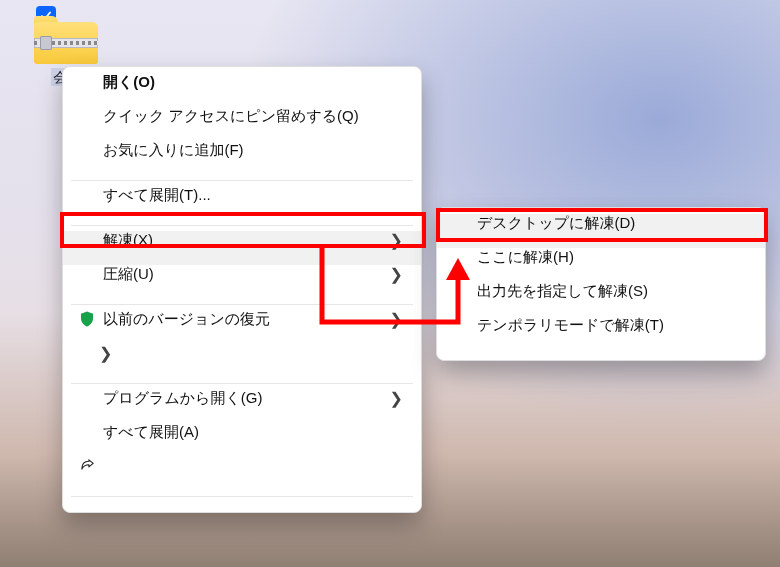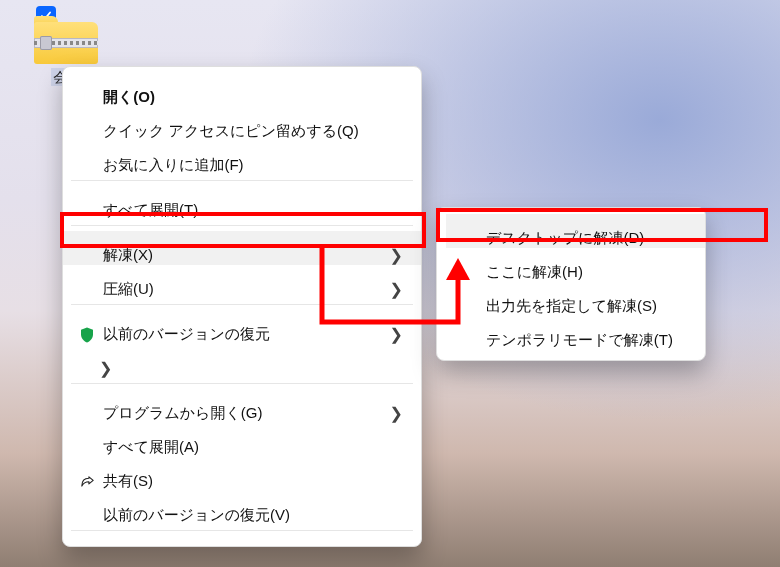--- a/index.html
+++ b/index.html
@@ -77,24 +77,24 @@
   
   .menu {
     position: absolute;
     background: #ffffff;
     border: 1px solid #dedede;
     border-radius: 8px;
     box-shadow: 0 12px 24px rgba(0,0,0,0.28);
     padding: 6px 0 10px;
   }
   .menu.main { left: 62px; top: 66px; width: 360px; }
-  .menu.sub  { left: 436px; top: 207px; width: 270px; padding-left: 9px; }
+  .menu.sub  { left: 436px; top: 207px; width: 330px; }
 
   .item {
-    display: flex; align-items: flex-end;
+    display: flex; align-items: flex-start;
     height: 34px;
     padding: 0 18px 0 12px;
     position: relative;
     cursor: default;
   }
   .item .icon-slot { width: 24px; display:flex; justify-content:center; }
   .item .label { flex: 1; padding-left: 4px; }
   .item .arrow { font-size: 16px; color:#444; }
   .item.hl { background: #f1f1f1; }
   .sep { height:1px; background:#e6e6e6; margin:5px 8px; }
@@ -189,25 +189,20 @@
   <div class="item">
     <span class="icon-slot"></span>
     <span class="label">すべて展開(A)</span>
   </div>
   <div class="item">
     <span class="icon-slot">
       <svg class="share-ico" viewBox="0 0 24 24">
           <path d="M14 4l6 5-6 5v-3c-5 0-8 2-10 6 0-7 4-11 10-11V4z" fill="none" stroke="#222" stroke-width="1.6" stroke-linejoin="round"></path>
         </svg>
     </span>
-    <span class="label">共有(S)</span>
-  </div>
-  <div class="item">
-    <span class="icon-slot"></span>
-    <span class="label">以前のバージョンの復元(V)</span>
   </div>
   <div class="sep"></div>
 
 </div>
 
 <div class="menu sub">
   <div class="item hl">
     <span class="icon-slot"></span>
     <span class="label">デスクトップに解凍(D)</span>
   </div>

